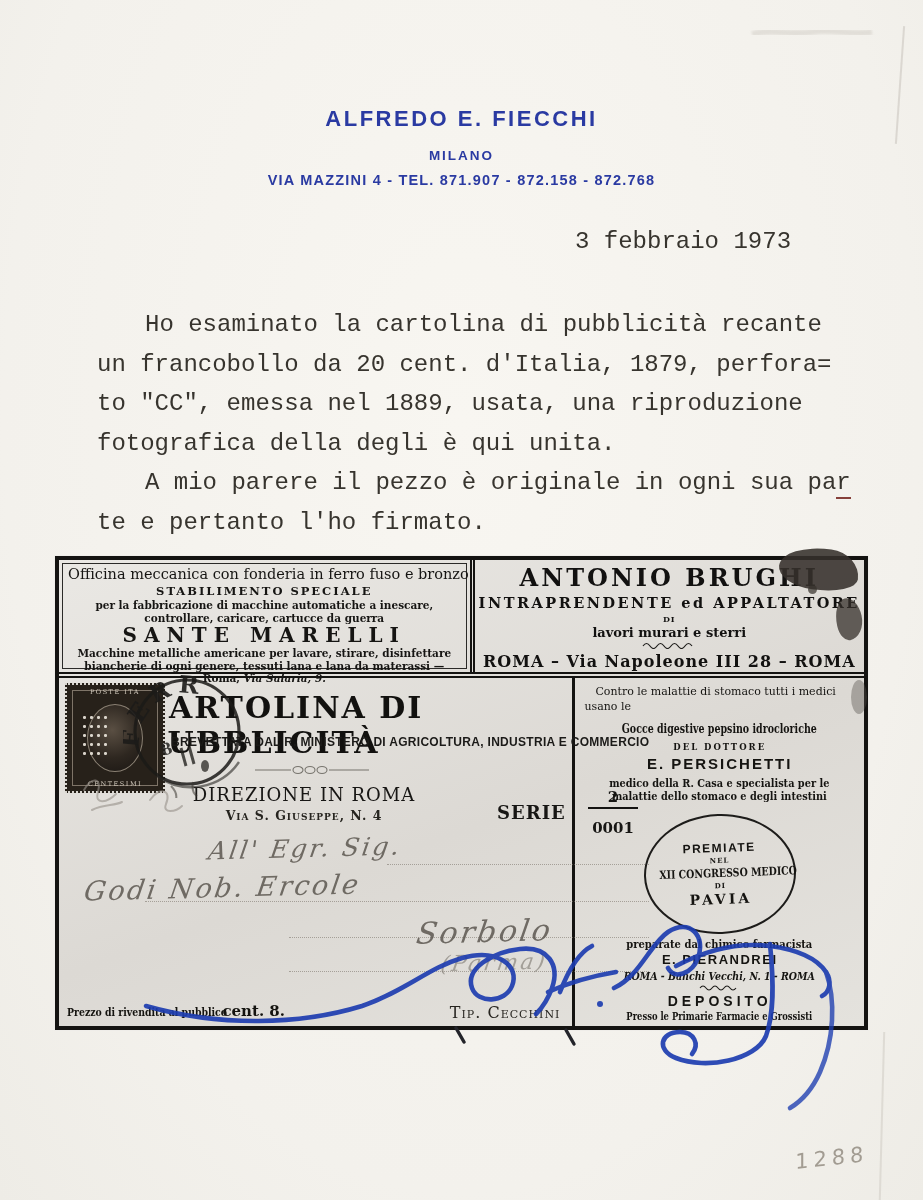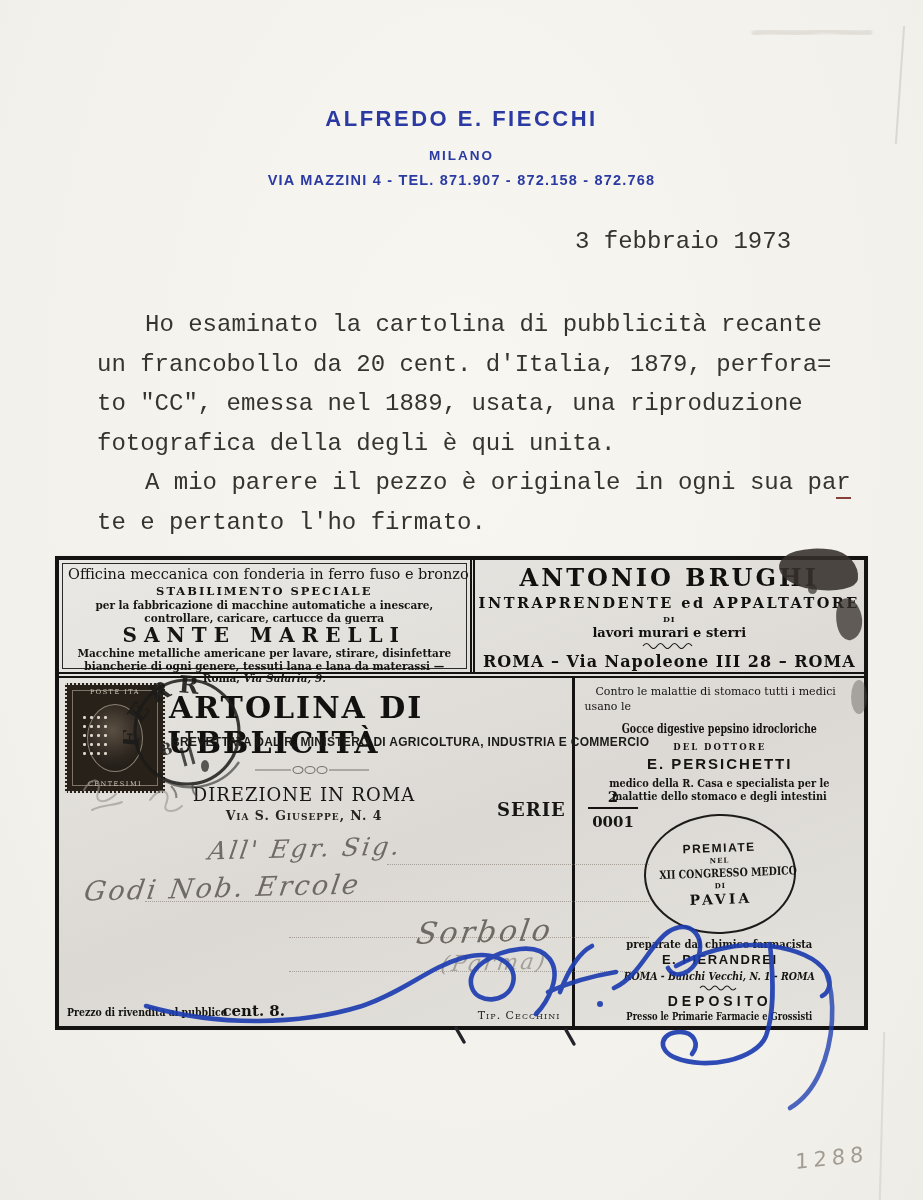--- a/index.html
+++ b/index.html
@@ -49,35 +49,35 @@
   .pc-sub{left:112px;right:0;top:57px;text-align:center;font-family:"Liberation Sans",sans-serif;
     font-size:12px;font-weight:700;letter-spacing:0.3px;color:#1b1a18;white-space:nowrap;z-index:1;}
   .pc-orn{left:0;right:0;top:82px;text-align:center;z-index:1;}
   .dirz{left:100px;top:106px;width:290px;text-align:center;font-size:18px;font-weight:400;letter-spacing:1px;color:#171614;}
   .dirz-sub{left:100px;top:130px;width:290px;text-align:center;font-variant:small-caps;
     font-size:12.5px;font-weight:600;letter-spacing:1px;color:#26241f;}
   .serie{left:438px;top:110px;display:flex;align-items:center;gap:22px;color:#171614;}
   .serie-label{font-size:18px;font-weight:700;letter-spacing:1px;}
   .frac{display:flex;flex-direction:column;align-items:center;font-size:15px;font-weight:600;}
   .frac-num{padding:0 20px 1px;border-bottom:2px solid #141311;}
-  .frac-den{padding-top:4px;}
+  .frac-den{padding-top:10px;}
   .hand{font-style:italic;color:#57524b;letter-spacing:2.5px;transform:skewX(-10deg) rotate(-1.5deg);opacity:.82;white-space:nowrap;}
   .ha1{left:150px;top:156px;font-size:25px;}
   .ha2{left:26px;top:194px;font-size:27px;}
   .ha3{left:358px;top:236px;font-size:30px;}
   .ha4{left:382px;top:272px;font-size:22px;color:#7b766e;opacity:.6;}
   .dln{border-top:1.5px dotted rgba(118,112,102,.55);height:0;}
   .d1{left:328px;top:186px;width:262px;}
   .d2{left:86px;top:223px;width:504px;}
   .d3{left:230px;top:259px;width:360px;}
   .d4{left:230px;top:293px;width:360px;}
   .price{left:8px;bottom:6px;top:auto;white-space:nowrap;color:#14130f;}
   .price-label{font-size:11px;font-weight:700;display:inline-block;transform:scaleX(.85);transform-origin:0 50%;}
   .price-value{font-size:15px;font-weight:700;margin-left:-38px;}
-  .printer{right:12px;bottom:4px;top:auto;left:auto;font-variant:small-caps;font-size:11px;color:#26241f;letter-spacing:1px;}
+  .printer{right:12px;bottom:4px;top:auto;left:auto;font-variant:small-caps;font-size:16px;color:#26241f;letter-spacing:1px;}
 
   
   .stamp{position:absolute;left:6px;top:5px;width:96px;height:106px;background:#27211a;
     border:2px dotted #d8d5cf;z-index:3;}
   .stamp-in{position:absolute;inset:5px;border:1px solid #7e7468;}
   .stamp-oval{position:absolute;left:50%;top:50%;width:54px;height:66px;transform:translate(-50%,-50%);
     border-radius:50%;border:1px solid #8a8073;
     background:radial-gradient(circle at 45% 38%, #5a4f43 0%, #2e2720 55%, #191512 100%);}
   .stamp-top{position:absolute;top:3px;width:100%;text-align:center;font-size:6.5px;letter-spacing:1.5px;color:#cfc7ba;font-family:"DejaVu Serif",serif;}
   .stamp-bot{position:absolute;bottom:3px;width:100%;text-align:center;font-size:6.5px;letter-spacing:1.5px;color:#cfc7ba;font-family:"DejaVu Serif",serif;}

